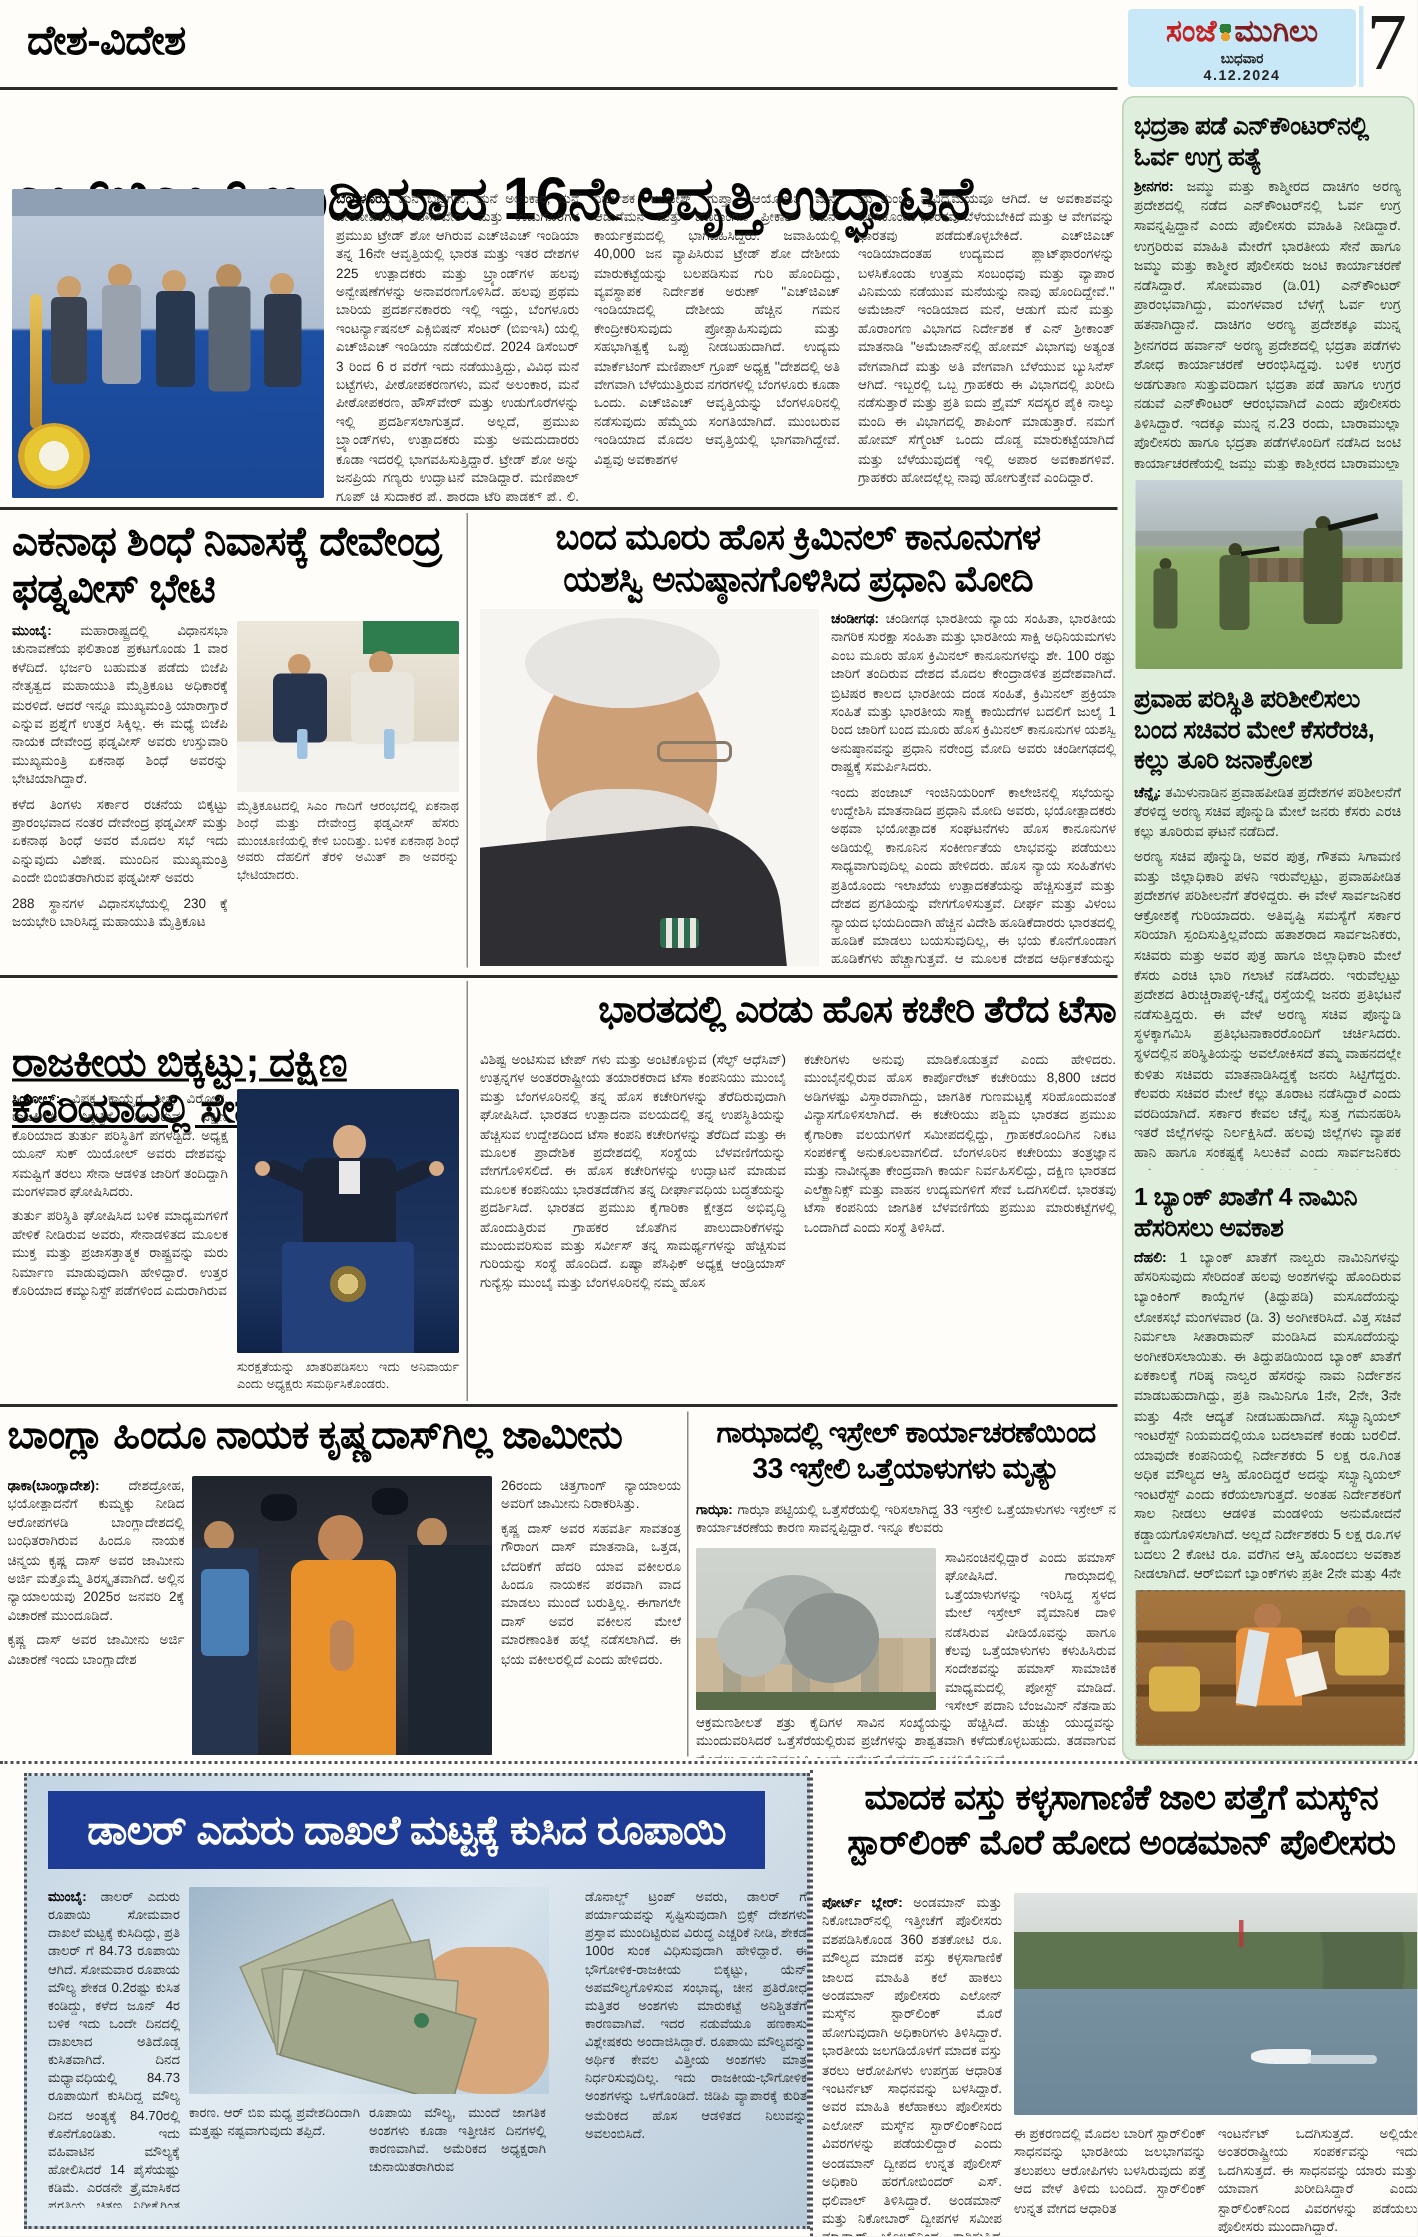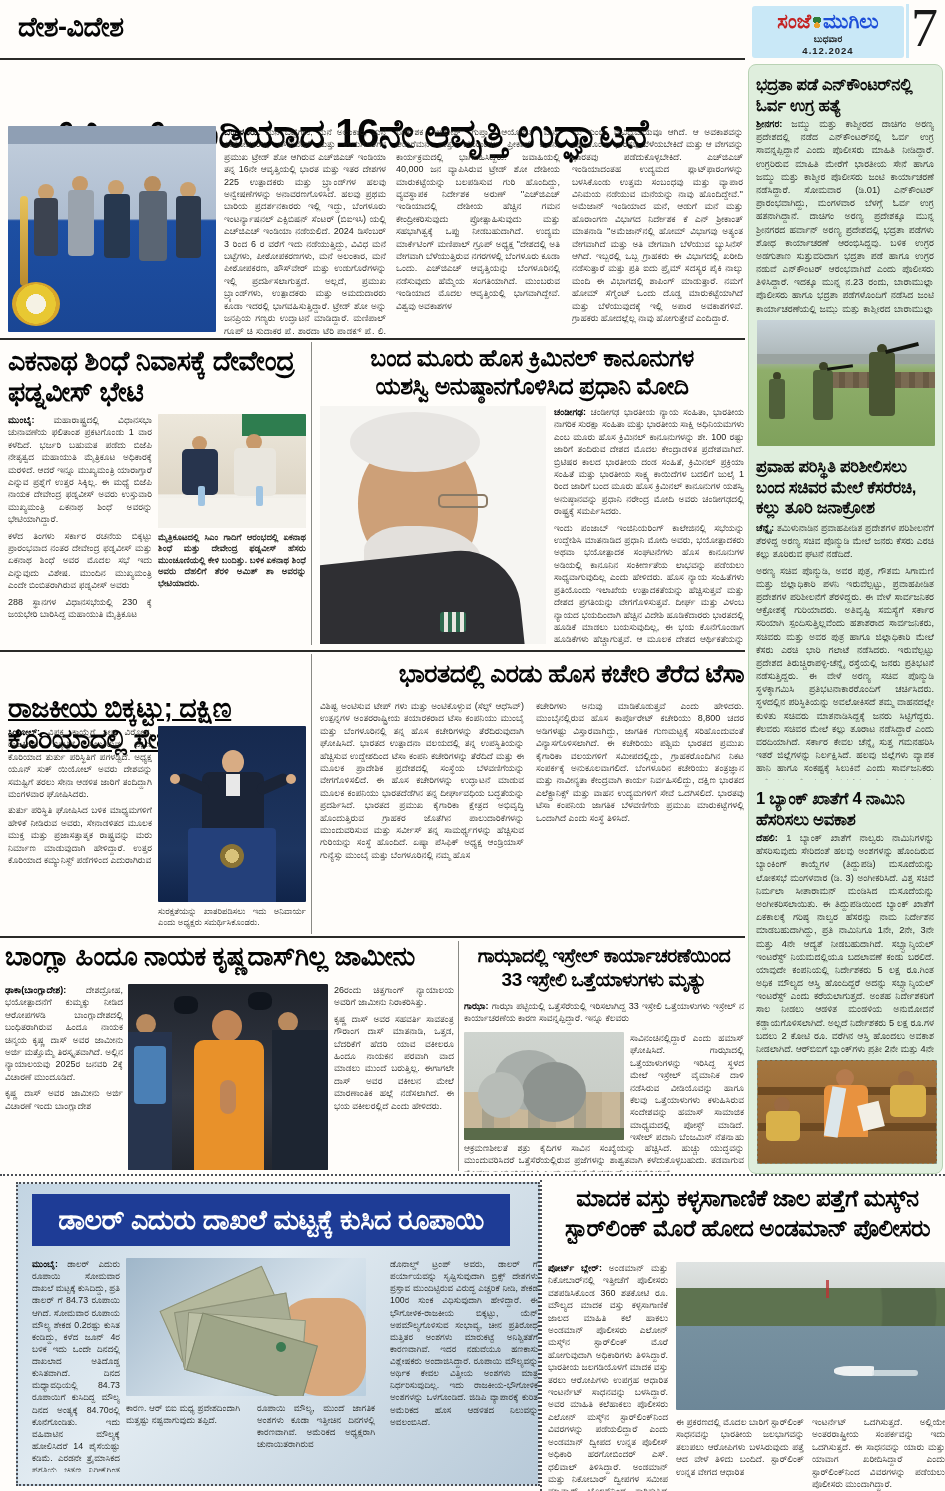--- a/index.html
+++ b/index.html
@@ -27,21 +27,21 @@
 </head>
 <body>
 
 <div class="page">
 
   <div class="abs hl" style="left:18px;top:12px;font-size:27px;">ದೇಶ-ವಿದೇಶ</div>
   <div class="rule-h" style="left:0;top:58px;width:745px;height:2px;"></div>
 
   <div class="masthead" style="left:752px;top:6px;width:152px;height:52px;">
     <div style="padding-top:5px;font-size:20px;font-weight:bold;line-height:1;">
-      <span style="color:#c42222;">ಸಂಜೆ</span><span style="display:inline-block;width:10px;height:12px;vertical-align:middle;margin:0 1px;background:radial-gradient(circle at 50% 70%,#e8a02a 0 3px,transparent 3px),radial-gradient(circle at 50% 25%,#2e7d3a 0 4px,transparent 4px);"></span><span style="color:#1d4ed8;">ಮುಗಿಲು</span>
+      <span style="color:#c42222;">ಸಂಜೆ</span><span style="display:inline-block;width:10px;height:12px;vertical-align:middle;margin:0 1px;background:radial-gradient(circle at 50% 70%,#e8a02a 0 3px,transparent 3px),radial-gradient(circle at 50% 25%,#2e7d3a 0 4px,transparent 4px);"></span><span style="color:#7f1d1d;">ಮುಗಿಲು</span>
     </div>
     <div style="font-size:9px;font-weight:bold;color:#222;margin-top:3px;">ಬುಧವಾರ</div>
     <div style="font-size:9.5px;font-weight:bold;color:#222;letter-spacing:1px;">4.12.2024</div>
   </div>
   <div class="abs" style="left:906px;top:4px;width:3px;height:54px;background:#c9e8f7;"></div>
   <div class="abs serif7" style="left:911px;top:0px;font-size:54px;line-height:1.05;">7</div>
 
   <div class="abs hl" style="left:8px;top:66px;width:735px;font-size:40px;line-height:1.1;white-space:nowrap;margin-top:45px;">ಎಚ್‌ಜಿಎಚ್ ಇಂಡಿಯಾದ 16ನೇ ಆವೃತ್ತಿ ಉದ್ಘಾಟನೆ</div>
 
   <div class="ph" style="left:8px;top:126px;width:208px;height:206px;background:linear-gradient(180deg,#c3cfdd 0%,#aebdd0 45%,#1d4fa3 46%,#1a4694 100%);">
@@ -82,21 +82,21 @@
   <div class="ph" style="left:158px;top:414px;width:148px;height:114px;background:linear-gradient(180deg,#ece7db 0%,#ded6c6 70%,#f2f0ea 71%,#e9e7e0 100%);">
     <div class="abs" style="left:84px;top:0;width:64px;height:22px;background:#2e7d4f;"></div>
     <div class="abs" style="left:34px;top:22px;width:15px;height:15px;border-radius:50%;background:#c89a6c;"></div>
     <div class="abs" style="left:24px;top:35px;width:36px;height:46px;background:#27344d;border-radius:5px;"></div>
     <div class="abs" style="left:88px;top:20px;width:16px;height:16px;border-radius:50%;background:#c89a6c;"></div>
     <div class="abs" style="left:76px;top:34px;width:42px;height:48px;background:#e9e6de;border-radius:5px;"></div>
     <div class="abs" style="left:0;top:84px;width:148px;height:30px;background:#f4f2ec;"></div>
     <div class="abs" style="left:40px;top:72px;width:7px;height:20px;background:#9fc4e2;border-radius:2px;"></div>
     <div class="abs" style="left:98px;top:72px;width:7px;height:20px;background:#9fc4e2;border-radius:2px;"></div>
   </div>
-  <div class="abs caption" style="left:158px;top:532px;width:148px;height:112px;font-weight:bold;">ಮೈತ್ರಿಕೂಟದಲ್ಲಿ ಸಿಎಂ ಗಾದಿಗೆ ಆರಂಭದಲ್ಲಿ ಏಕನಾಥ ಶಿಂಧೆ ಮತ್ತು ದೇವೇಂದ್ರ ಫಡ್ನವೀಸ್ ಹೆಸರು ಮುಂಚೂಣಿಯಲ್ಲಿ ಕೇಳಿ ಬಂದಿತ್ತು. ಬಳಿಕ ಏಕನಾಥ ಶಿಂಧೆ ಅವರು ದೆಹಲಿಗೆ ತೆರಳಿ ಅಮಿತ್ ಶಾ ಅವರನ್ನು ಭೇಟಿಯಾದರು.</div>
+  <div class="abs caption" style="left:158px;top:532px;width:148px;height:112px;">ಮೈತ್ರಿಕೂಟದಲ್ಲಿ ಸಿಎಂ ಗಾದಿಗೆ ಆರಂಭದಲ್ಲಿ ಏಕನಾಥ ಶಿಂಧೆ ಮತ್ತು ದೇವೇಂದ್ರ ಫಡ್ನವೀಸ್ ಹೆಸರು ಮುಂಚೂಣಿಯಲ್ಲಿ ಕೇಳಿ ಬಂದಿತ್ತು. ಬಳಿಕ ಏಕನಾಥ ಶಿಂಧೆ ಅವರು ದೆಹಲಿಗೆ ತೆರಳಿ ಅಮಿತ್ ಶಾ ಅವರನ್ನು ಭೇಟಿಯಾದರು.</div>
 
   <div class="abs hl" style="left:320px;top:344px;width:424px;font-size:23.5px;line-height:1.2;text-align:center;">
     <div>ಬಂದ ಮೂರು ಹೊಸ ಕ್ರಿಮಿನಲ್ ಕಾನೂನುಗಳ</div>
     <div>ಯಶಸ್ವಿ ಅನುಷ್ಠಾನಗೊಳಿಸಿದ ಪ್ರಧಾನಿ ಮೋದಿ</div>
   </div>
   <div class="abs kbody" style="left:320px;top:406px;width:424px;height:242px;">
     <div style="float:left;width:226px;height:238px;margin:0 8px 2px 0;position:relative;background:#f6f5f2;overflow:hidden;">
       <div class="abs" style="left:38px;top:30px;width:120px;height:140px;border-radius:50% 50% 46% 54%;background:#cda078;"></div>
       <div class="abs" style="left:30px;top:6px;width:130px;height:60px;border-radius:50%;background:#e7e5e2;"></div>
       <div class="abs" style="left:44px;top:120px;width:118px;height:70px;border-radius:40% 60% 55% 45%;background:#e3e0dc;"></div>
@@ -242,21 +242,21 @@
       <div class="abs" style="left:60px;top:58px;width:116px;height:56px;background:#bcc0a6;transform:rotate(4deg);border:1px solid #8d9178;"></div>
       <div class="abs" style="left:66px;top:70px;width:118px;height:58px;background:#9ea588;transform:rotate(16deg);border:1px solid #80866c;"></div>
       <div class="abs" style="left:150px;top:84px;width:10px;height:10px;border-radius:50%;background:#3b7a52;"></div>
     </div>
     <div class="abs kbody" style="left:356px;top:74px;width:148px;height:214px;font-size:8.8px;margin-left:16px;">
       <p>ಡೊನಾಲ್ಡ್ ಟ್ರಂಪ್ ಅವರು, ಡಾಲರ್ ಗೆ ಪರ್ಯಾಯವನ್ನು ಸೃಷ್ಟಿಸುವುದಾಗಿ ಬ್ರಿಕ್ಸ್ ದೇಶಗಳು ಪ್ರಸ್ತಾವ ಮುಂದಿಟ್ಟಿರುವ ವಿರುದ್ಧ ಎಚ್ಚರಿಕೆ ನೀಡಿ, ಶೇಕಡ 100ರ ಸುಂಕ ವಿಧಿಸುವುದಾಗಿ ಹೇಳಿದ್ದಾರೆ. ಈ ಭೌಗೋಳಿಕ-ರಾಜಕೀಯ ಬಿಕ್ಕಟ್ಟು, ಯೆನ್ ಅಪಮೌಲ್ಯಗೊಳಿಸುವ ಸಂಭಾವ್ಯ, ಚೀನ ಪ್ರತಿರೋಧ ಮತ್ತಿತರ ಅಂಶಗಳು ಮಾರುಕಟ್ಟೆ ಅನಿಶ್ಚಿತತೆಗೆ ಕಾರಣವಾಗಿವೆ. ಇದರ ನಡುವೆಯೂ ಹಣಕಾಸು ವಿಶ್ಲೇಷಕರು ಅಂದಾಜಿಸಿದ್ದಾರೆ. ರೂಪಾಯಿ ಮೌಲ್ಯವನ್ನು ಅರ್ಥಿಕ ಕೇವಲ ವಿತ್ತೀಯ ಅಂಶಗಳು ಮಾತ್ರ ನಿರ್ಧರಿಸುವುದಿಲ್ಲ. ಇದು ರಾಜಕೀಯ-ಭೌಗೋಳಿಕ ಅಂಶಗಳನ್ನು ಒಳಗೊಂಡಿದೆ. ಜಿಡಿಪಿ ವ್ಯಾಪಾರಕ್ಕೆ ಕುರಿತ ಅಮೆರಿಕದ ಹೊಸ ಆಡಳಿತದ ನಿಲುವನ್ನು ಅವಲಂಬಿಸಿದೆ.</p>
     </div>
     <div class="abs kbody" style="left:108px;top:218px;width:114px;height:70px;font-size:8.8px;">
       <p>ಕಾರಣ. ಆರ್ ಬಿಐ ಮಧ್ಯ ಪ್ರವೇಶದಿಂದಾಗಿ ಮತ್ತಷ್ಟು ನಷ್ಟವಾಗುವುದು ತಪ್ಪಿದೆ.</p>
     </div>
-    <div class="abs kbody" style="left:239px;top:218px;width:118px;height:70px;font-size:8.8px;">
+    <div class="abs kbody" style="left:228px;top:218px;width:118px;height:70px;font-size:8.8px;">
       <p>ರೂಪಾಯಿ ಮೌಲ್ಯ, ಮುಂದೆ ಜಾಗತಿಕ ಅಂಶಗಳು ಕೂಡಾ ಇತ್ತೀಚಿನ ದಿನಗಳಲ್ಲಿ ಕಾರಣವಾಗಿವೆ. ಅಮೆರಿಕದ ಅಧ್ಯಕ್ಷರಾಗಿ ಚುನಾಯಿತರಾಗಿರುವ</p>
     </div>
   </div>
 
   <div class="abs hl" style="left:550px;top:1184px;width:395px;font-size:23px;line-height:1.3;text-align:center;">
     <div>ಮಾದಕ ವಸ್ತು ಕಳ್ಳಸಾಗಾಣಿಕೆ ಜಾಲ ಪತ್ತೆಗೆ ಮಸ್ಕ್‌ನ</div>
     <div>ಸ್ಟಾರ್‌ಲಿಂಕ್ ಮೊರೆ ಹೋದ ಅಂಡಮಾನ್ ಪೊಲೀಸರು</div>
   </div>
   <div class="abs kbody" style="left:548px;top:1262px;width:120px;height:229px;">
     <p><span class="dl">ಪೋರ್ಟ್ ಬ್ಲೇರ್:</span> <span>ಅಂಡಮಾನ್ ಮತ್ತು ನಿಕೋಬಾರ್‌ನಲ್ಲಿ ಇತ್ತೀಚೆಗೆ ಪೊಲೀಸರು ವಶಪಡಿಸಿಕೊಂಡ 360 ಶತಕೋಟಿ ರೂ. ಮೌಲ್ಯದ ಮಾದಕ ವಸ್ತು ಕಳ್ಳಸಾಗಾಣಿಕೆ ಜಾಲದ ಮಾಹಿತಿ ಕಲೆ ಹಾಕಲು ಅಂಡಮಾನ್ ಪೊಲೀಸರು ಎಲೋನ್ ಮಸ್ಕ್‌ನ ಸ್ಟಾರ್‌ಲಿಂಕ್ ಮೊರೆ ಹೋಗುವುದಾಗಿ ಅಧಿಕಾರಿಗಳು ತಿಳಿಸಿದ್ದಾರೆ. ಭಾರತೀಯ ಜಲಗಡಿಯೊಳಗೆ ಮಾದಕ ವಸ್ತು ತರಲು ಆರೋಪಿಗಳು ಉಪಗ್ರಹ ಆಧಾರಿತ ಇಂಟರ್ನೆಟ್ ಸಾಧನವನ್ನು ಬಳಸಿದ್ದಾರೆ. ಅವರ ಮಾಹಿತಿ ಕಲೆಹಾಕಲು ಪೊಲೀಸರು ಎಲೋನ್ ಮಸ್ಕ್‌ನ ಸ್ಟಾರ್‌ಲಿಂಕ್‌ನಿಂದ ವಿವರಗಳನ್ನು ಪಡೆಯಲಿದ್ದಾರೆ ಎಂದು ಅಂಡಮಾನ್ ದ್ವೀಪದ ಉನ್ನತ ಪೊಲೀಸ್ ಅಧಿಕಾರಿ ಹರಗೋಬಿಂದರ್ ಎಸ್. ಧಲಿವಾಲ್ ತಿಳಿಸಿದ್ದಾರೆ. ಅಂಡಮಾನ್ ಮತ್ತು ನಿಕೋಬಾರ್ ದ್ವೀಪಗಳ ಸಮೀಪ ಮ್ಯಾನ್ಮಾರ್ ಬೋಟ್‌ನಿಂದ ಸಾಗಿಸುತ್ತಿದ್ದ 6,000 ಕೆಜಿಗಿಂತ ಹೆಚ್ಚಿನ ಮಾದಕ ವಸ್ತು ಮೆತ್ ಅನ್ನು ವಶಪಡಿಸಿಕೊಂಡಿದ್ದರು. ಅಲ್ಲದೇ ಆರು ಮ್ಯಾನ್ಮಾರ್ ಪ್ರಜೆಗಳನ್ನು ಬಂಧಿಸಿದರು.</span></p>

